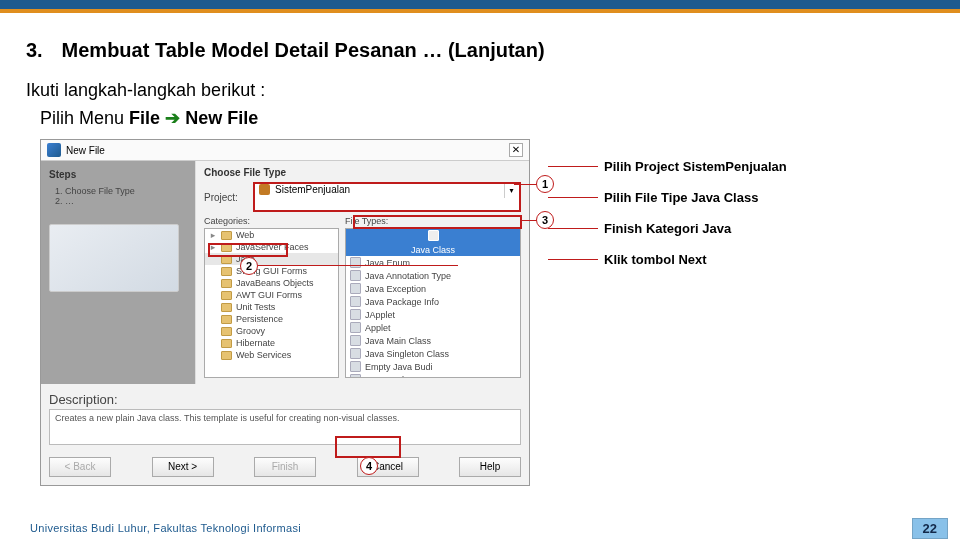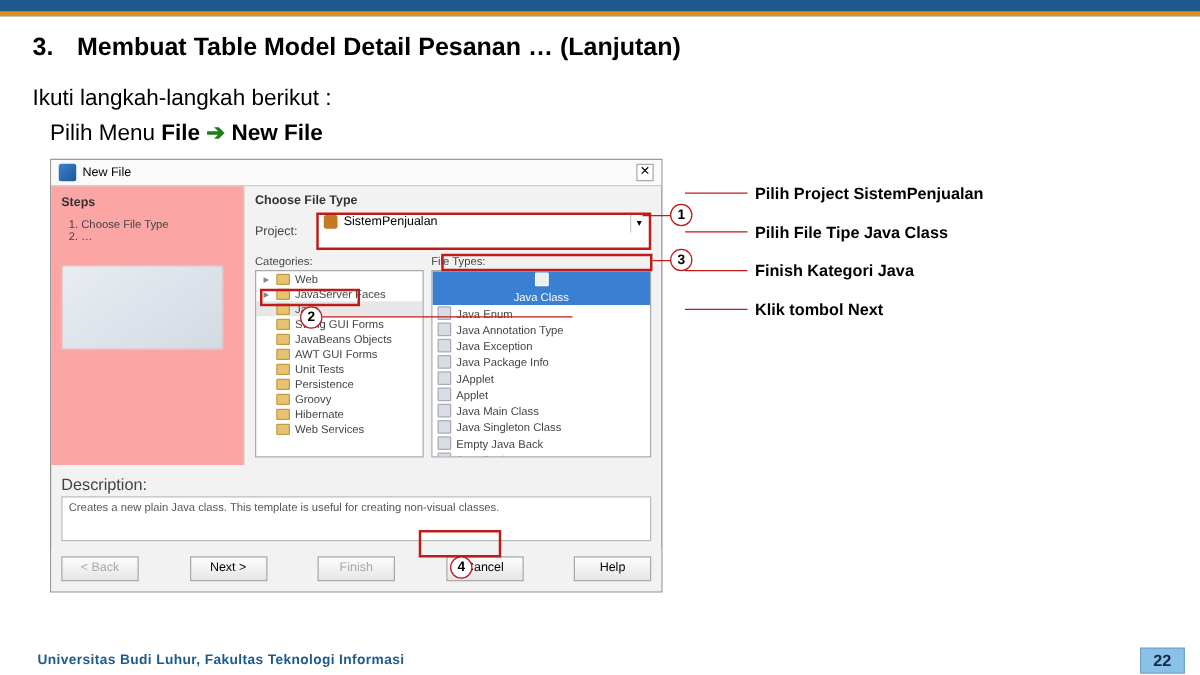--- a/index.html
+++ b/index.html
@@ -1,37 +1,37 @@
 <!DOCTYPE html>
 <html><head>
 <meta charset="utf-8">
 <style>
   * { box-sizing: border-box; margin: 0; padding: 0; }
   html, body { width: 960px; height: 540px; font-family: Arial, sans-serif; background: #fff; color: #000; overflow: hidden; }
   .top-bar { width: 100%; height: 13px; background: #1e5a8e; border-bottom: 4px solid #e08e1e; }
-  .content { padding: 14px 26px 0 26px; }
+  .content { padding: 26px 26px 0 26px; }
   .heading { font-size: 20px; font-weight: bold; margin-bottom: 18px; }
   .heading .num { display: inline-block; width: 30px; }
   .intro { font-size: 18px; margin-bottom: 6px; }
   .intro2 { font-size: 18px; margin-left: 14px; }
   .intro2 .arrow { color: #1a7f1a; font-weight: bold; }
   .intro2 b { font-weight: bold; }
 
   .body-row { display: flex; margin-top: 10px; margin-left: 14px; gap: 18px; }
   .dialog-wrap { width: 490px; position: relative; }
 
   
   .dialog { width: 490px; border: 1px solid #999; background: #f2f2f2; font-size: 10px; }
   .dlg-title { display: flex; align-items: center; justify-content: space-between; background: #fafafa; border-bottom: 1px solid #ccc; padding: 3px 6px; }
   .dlg-title-left { display: flex; align-items: center; gap: 5px; }
   .dlg-shield { width: 14px; height: 14px; background: linear-gradient(135deg, #3a7fd1, #1e5a8e); border-radius: 2px; }
   .dlg-close { width: 14px; height: 14px; border: 1px solid #aaa; text-align: center; line-height: 12px; font-size: 10px; background: #fff; }
 
   .dlg-body { display: flex; }
-  .steps-col { width: 155px; padding: 8px; border-right: 1px solid #ddd; background: #fca5a5; }
+  .steps-col { width: 155px; padding: 8px; border-right: 1px solid #ddd; background: #a3a3a3; }
   .steps-col .steps-title { font-weight: bold; margin-bottom: 6px; color: #333; }
   .steps-col ol { list-style: decimal; margin-left: 16px; font-size: 9px; color: #444; }
   .steps-col .step-img { margin-top: 18px; width: 130px; height: 68px; background: linear-gradient(145deg, #e9edf2, #d2dae3); border: 1px solid #ccc; border-radius: 2px; }
 
   .choose-col { flex: 1; padding: 6px 8px; }
   .choose-col .sect-title { font-weight: bold; margin-bottom: 4px; color: #333; }
   .proj-row { display: flex; align-items: center; gap: 4px; margin-bottom: 4px; }
   .proj-row label { color: #444; width: 45px; }
   .proj-select { flex: 1; height: 30px; border: 2px solid #bf1b1b; background: #fff; display: flex; align-items: flex-start; padding: 0 4px; gap: 5px; position: relative; }
   .proj-select .swatch { width: 11px; height: 11px; background: #c27a24; border-radius: 2px; }
@@ -71,21 +71,21 @@
   .callout.c4 .line { width: 50px; }
 
   
   .circ { position: absolute; width: 18px; height: 18px; border: 1.5px solid #bf1b1b; border-radius: 50%; background: #fff; text-align: center; font-size: 11px; font-weight: bold; line-height: 16px; color: #000; z-index: 5; }
 
   
   .redbox { position: absolute; border: 2px solid #bf1b1b; pointer-events: none; z-index: 3; }
 
   
   .footer { position: absolute; bottom: 0; left: 0; width: 960px; height: 24px; display: flex; align-items: center; justify-content: space-between; padding: 0 12px 0 14px; }
-  .footer-left { font-size: 11px; font-weight: bold; color: #1e5a8e; letter-spacing: 0.3px; padding-left: 16px; }
+  .footer-left { font-size: 11px; font-weight: normal; color: #1e5a8e; letter-spacing: 0.3px; padding-left: 16px; }
   .page-badge { background: #89c1e9; color: #13294a; font-weight: bold; font-size: 13px; padding: 2px 10px; border: 1px solid rgba(0,0,0,0.15); }
 
   
   .conn { position: absolute; background: #bf1b1b; z-index: 4; }
 </style>
 </head>
 <body>
 
 <div class="top-bar"></div>
 
@@ -230,21 +230,21 @@
                   <div class="type-item">
                       <span class="ficon"></span>
                       <span>Java Main Class</span>
                     </div>
                   <div class="type-item">
                       <span class="ficon"></span>
                       <span>Java Singleton Class</span>
                     </div>
                   <div class="type-item">
                       <span class="ficon"></span>
-                      <span>Empty Java Back</span>
+                      <span>Empty Java Budi</span>
                     </div>
                   <div class="type-item">
                       <span class="ficon"></span>
                       <span>Java Package</span>
                     </div>
                 </div>
               </div>
             </div>
           </div>
         </div>

